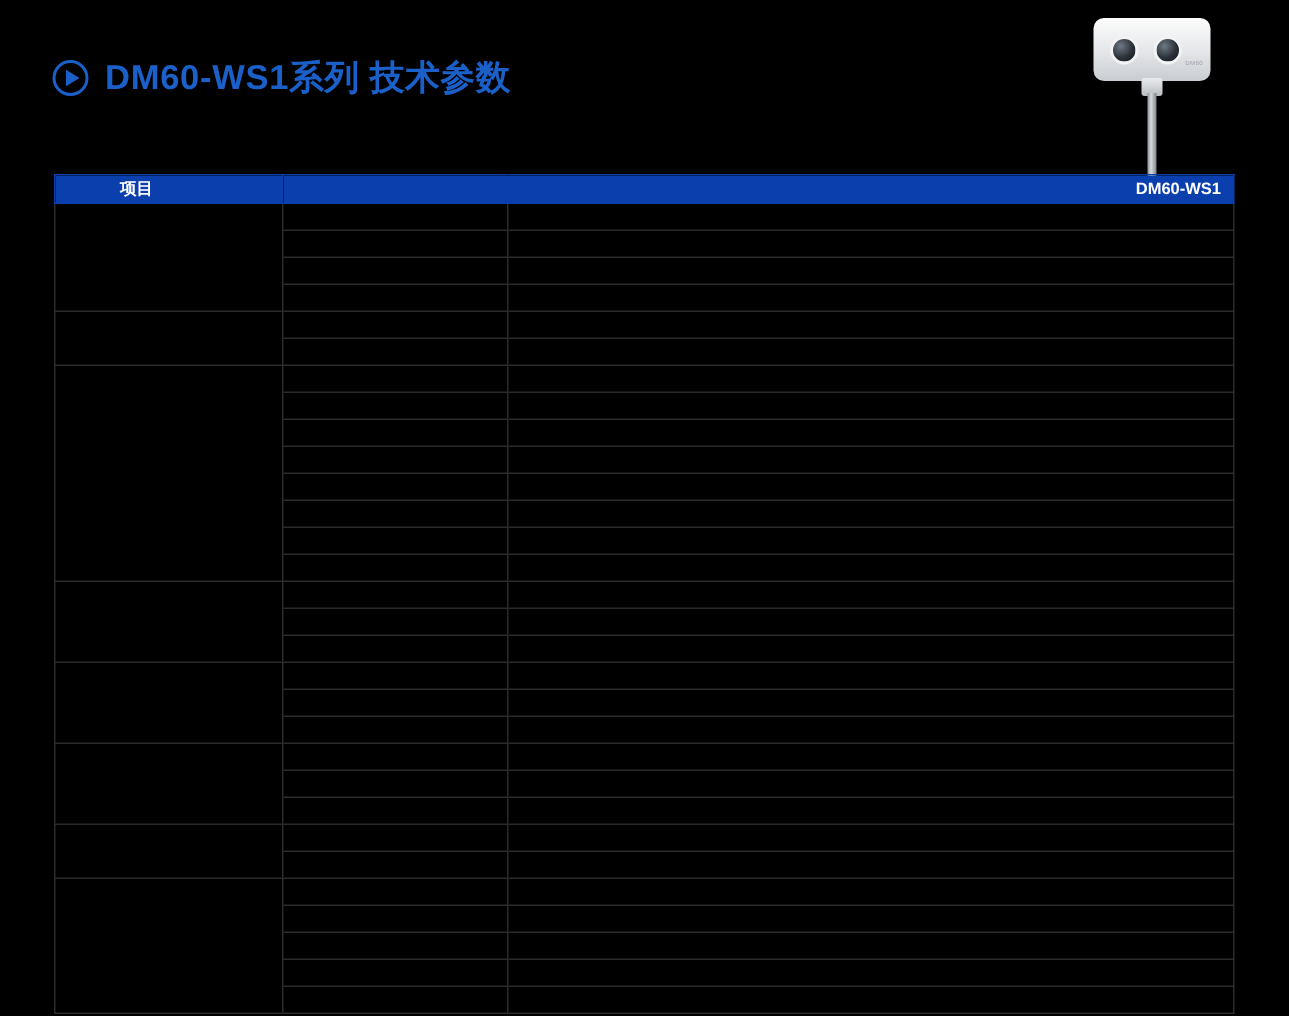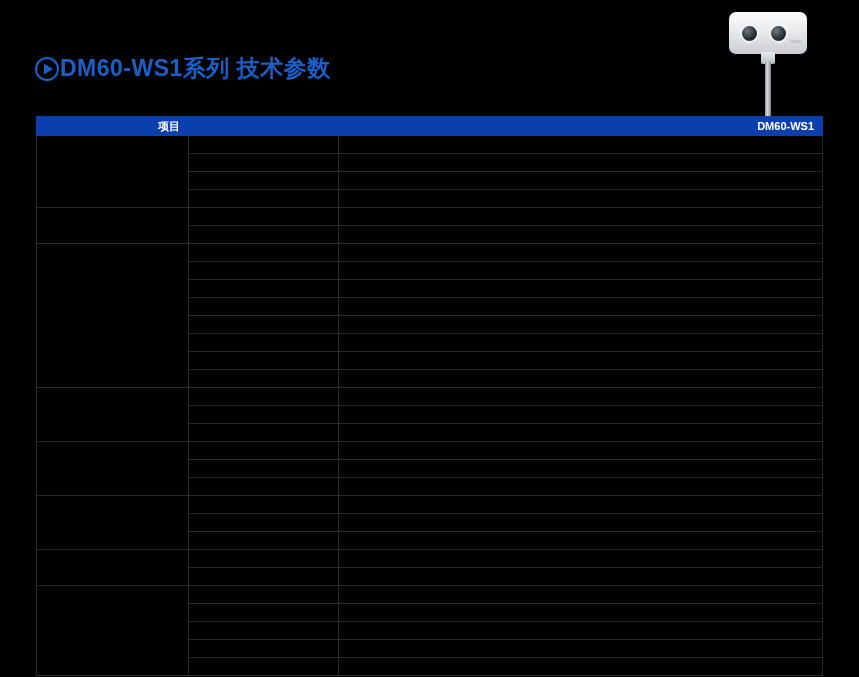--- a/index.html
+++ b/index.html
@@ -13,23 +13,24 @@
     position: relative;
     overflow: hidden;
     font-family: "Liberation Sans", sans-serif;
     color: #ffffff;
   }
 
   
   .title-row {
     position: absolute;
     left: 34px;
-    top: 53px;
+    top: 36px;
     display: flex;
     align-items: center;
+    gap: 10px;
   }
   .title-icon {
     width: 26px;
     height: 26px;
     flex: 0 0 auto;
     display: block;
   }
   .title-text {
     font-size: 23px;
     font-weight: bold;
@@ -115,21 +116,21 @@
     white-space: nowrap;
   }
   .spec-table thead th {
     background: #0b3fae;
     color: #ffffff;
     font-weight: bold;
     height: 18px;
     line-height: 18px;
     border: 1px solid #0b3fae;
   }
-  .spec-table thead th.h-item { text-align: right; padding-left: 43px; }
+  .spec-table thead th.h-item { text-align: left; padding-left: 43px; }
   .spec-table thead th.h-model { text-align: right; }
   .col-group { width: 152px; }
   .col-key   { width: 150px; }
   .col-val   { width: 484px; }
 
   td.group-cell {
     text-align: center;
     background: #000000;
     color: #ffffff;
   }

